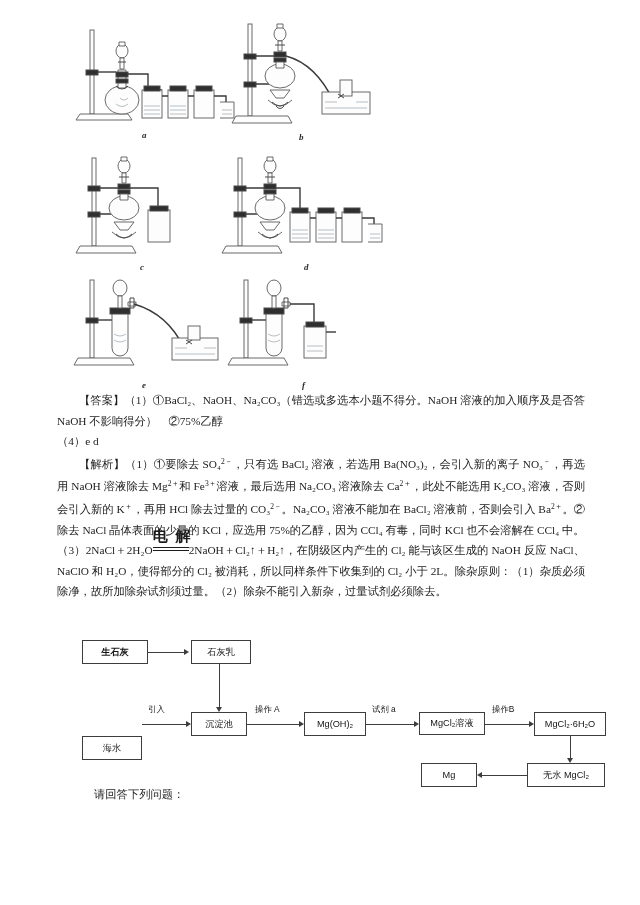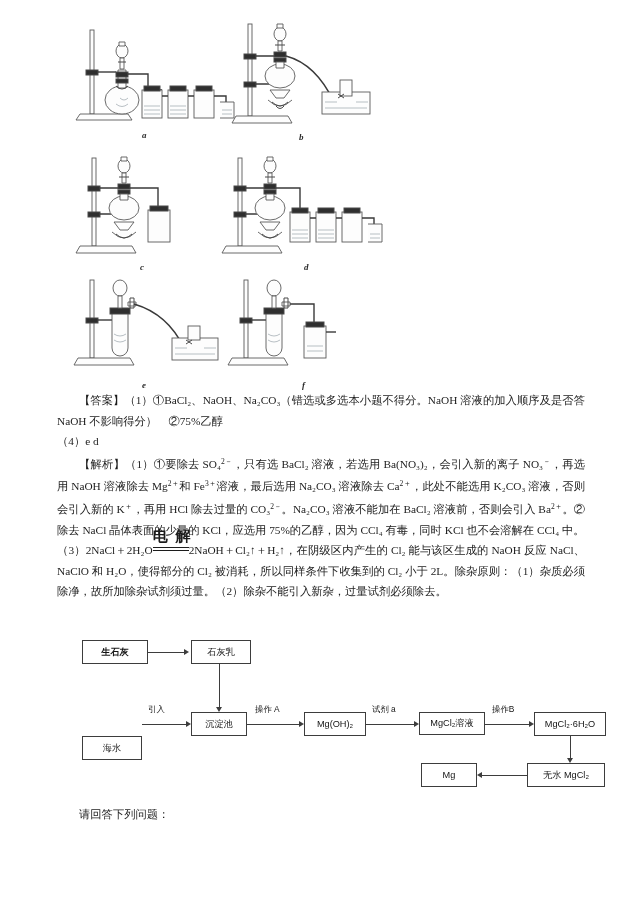--- a/index.html
+++ b/index.html
@@ -40,21 +40,21 @@
     position:absolute;left:0;right:0;top:-14px;text-align:center;
     font-size:15px;letter-spacing:2px;font-weight:bold;white-space:nowrap;
   }
   .eqbar{display:inline-block;width:36px;position:relative;height:11px;}
   .eqbar:before,.eqbar:after{
     content:"";position:absolute;left:0;right:0;height:1px;background:#1c1c1c;
   }
   .eqbar:before{top:4px;} .eqbar:after{top:7px;}
 
   .q4line{left:57px;top:614px;width:528px;}
-  .askline{left:57px;top:784px;width:528px;margin-top:20px;}
+  .askline{left:72px;top:784px;width:528px;}
 
   
   .flow{position:absolute;left:72px;top:640px;width:500px;height:135px;}
   .fbox{
     position:absolute;border:1px solid #3d3d3d;background:#fff;
     display:flex;align-items:center;justify-content:center;
     font-family:"Liberation Sans","DejaVu Sans",sans-serif;
     font-size:9.2px;color:#141414;box-sizing:border-box;white-space:nowrap;
   }
   .flabel{

